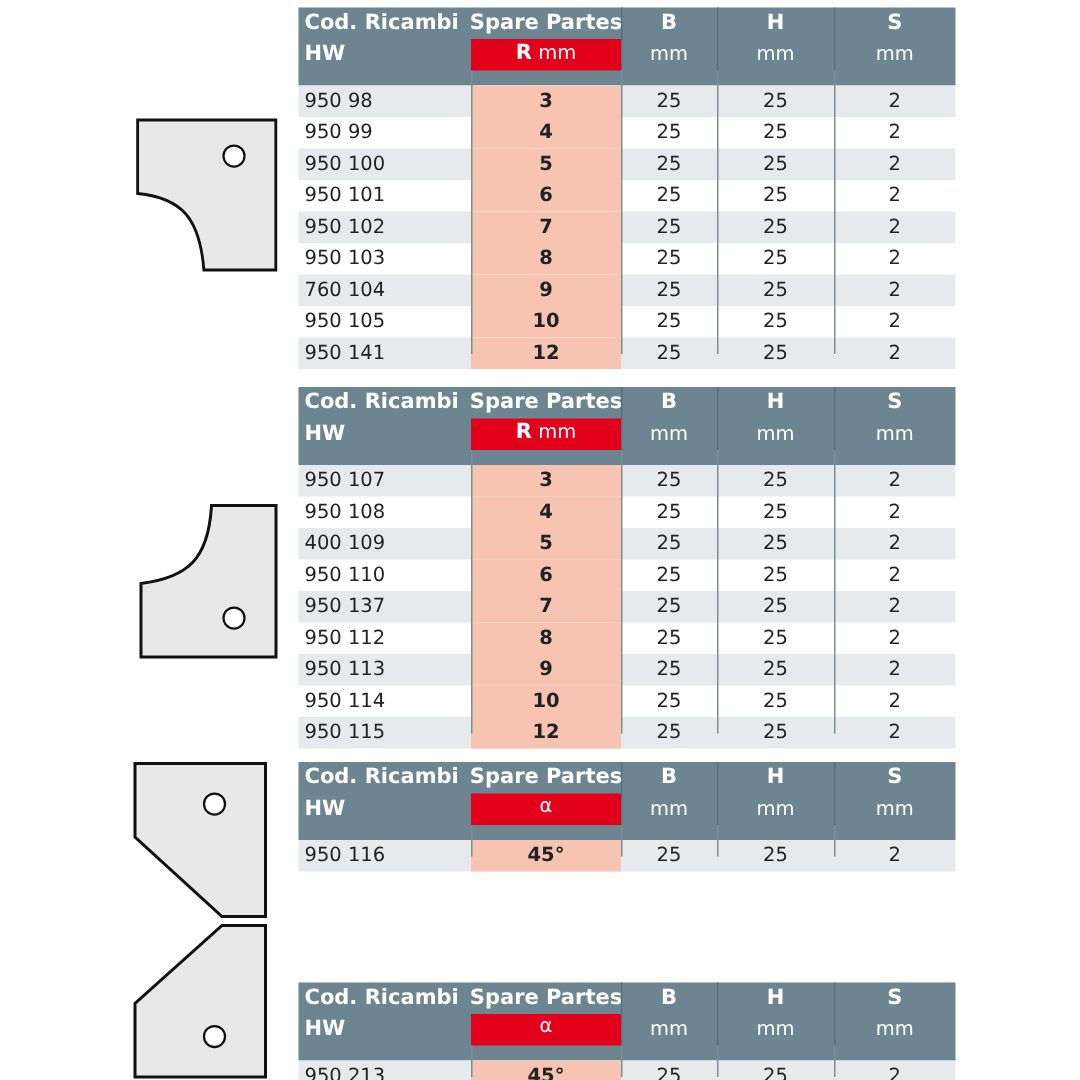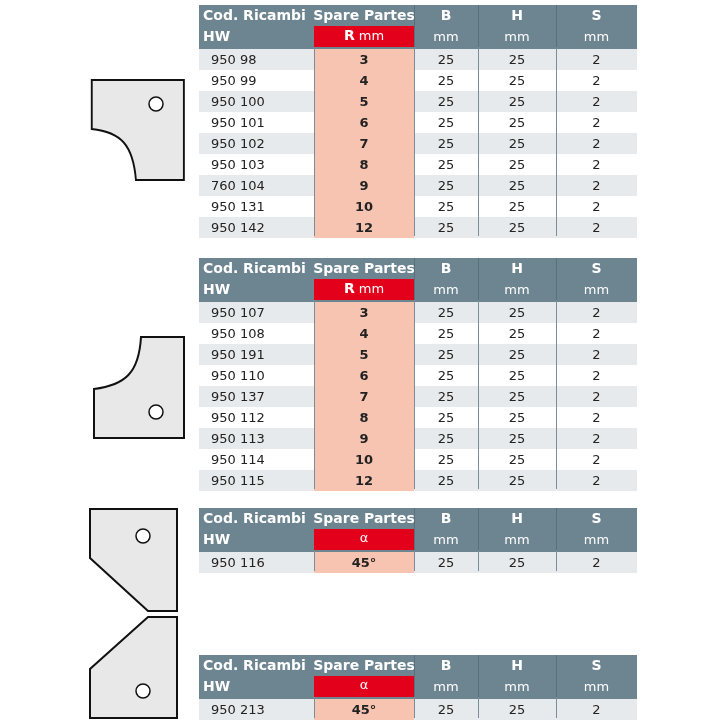--- a/index.html
+++ b/index.html
@@ -1,28 +1,28 @@
 <!DOCTYPE html>
 <html><head>
   <meta charset="utf-8">
   <style>
     html, body { margin:0; padding:0; background:#ffffff; }
     body { width:720px; height:720px; position:relative; overflow:hidden; font-family:"DejaVu Sans", "Liberation Sans", sans-serif; }
     .shape { position:absolute; }
     .tbl { position:absolute; left:199px; width:438px; }
-    .hdr { position:relative; background:#6d8491; height:44px; }
+    .hdr { position:relative; background:#6d8491; height:52px; }
     .hdr .c { position:absolute; color:#ffffff; font-weight:bold; font-size:14px; }
     .hdr .sub { position:absolute; color:#ffffff; font-size:13px; }
     .vsep { position:absolute; top:0; width:1px; background:#58707d; }
     .rhead { position:absolute; left:115px; width:100px; top:21px; height:21px; background:#e2001a; color:#fff; text-align:center; font-size:13px; line-height:18px; }
     .rhead b { font-size:14px; }
     .row { position:relative; height:21px; font-size:13px; color:#222; }
     .row.alt { background:#e7eaec; }
     .row span { position:absolute; top:0; line-height:21px; }
-    .row .code { left:12px; }
+    .row .code { left:4px; }
     .row .r { left:115px; width:100px; text-align:center; font-weight:bold; background:#f6c4b1; height:21px; }
     .row .b { left:215px; width:64px; text-align:center; }
     .row .h { left:279px; width:78px; text-align:center; }
     .row .s { left:357px; width:81px; text-align:center; }
     .colline { position:absolute; width:1px; background:#7a8d98; }
   </style>
 </head>
 <body>
 
 <svg class="shape" style="left:90px;top:75px" width="100" height="110" viewBox="0 0 100 110">
@@ -104,28 +104,28 @@
       <span class="s">2</span>
     </div>
   <div class="row alt">
       <span class="code">760 104</span>
       <span class="r">9</span>
       <span class="b">25</span>
       <span class="h">25</span>
       <span class="s">2</span>
     </div>
   <div class="row">
-      <span class="code">950 131</span>
+      <span class="code">950 105</span>
       <span class="r">10</span>
       <span class="b">25</span>
       <span class="h">25</span>
       <span class="s">2</span>
     </div>
   <div class="row alt">
-      <span class="code">950 142</span>
+      <span class="code">950 141</span>
       <span class="r">12</span>
       <span class="b">25</span>
       <span class="h">25</span>
       <span class="s">2</span>
     </div>
   <div class="colline" style="left:115px;top:42px;height:189px"></div>
   <div class="colline" style="left:215px;top:42px;height:189px"></div>
   <div class="colline" style="left:279px;top:42px;height:189px"></div>
   <div class="colline" style="left:357px;top:42px;height:189px"></div>
 </div>
@@ -154,21 +154,21 @@
       <span class="s">2</span>
     </div>
   <div class="row">
       <span class="code">950 108</span>
       <span class="r">4</span>
       <span class="b">25</span>
       <span class="h">25</span>
       <span class="s">2</span>
     </div>
   <div class="row alt">
-      <span class="code">950 191</span>
+      <span class="code">400 109</span>
       <span class="r">5</span>
       <span class="b">25</span>
       <span class="h">25</span>
       <span class="s">2</span>
     </div>
   <div class="row">
       <span class="code">950 110</span>
       <span class="r">6</span>
       <span class="b">25</span>
       <span class="h">25</span>

